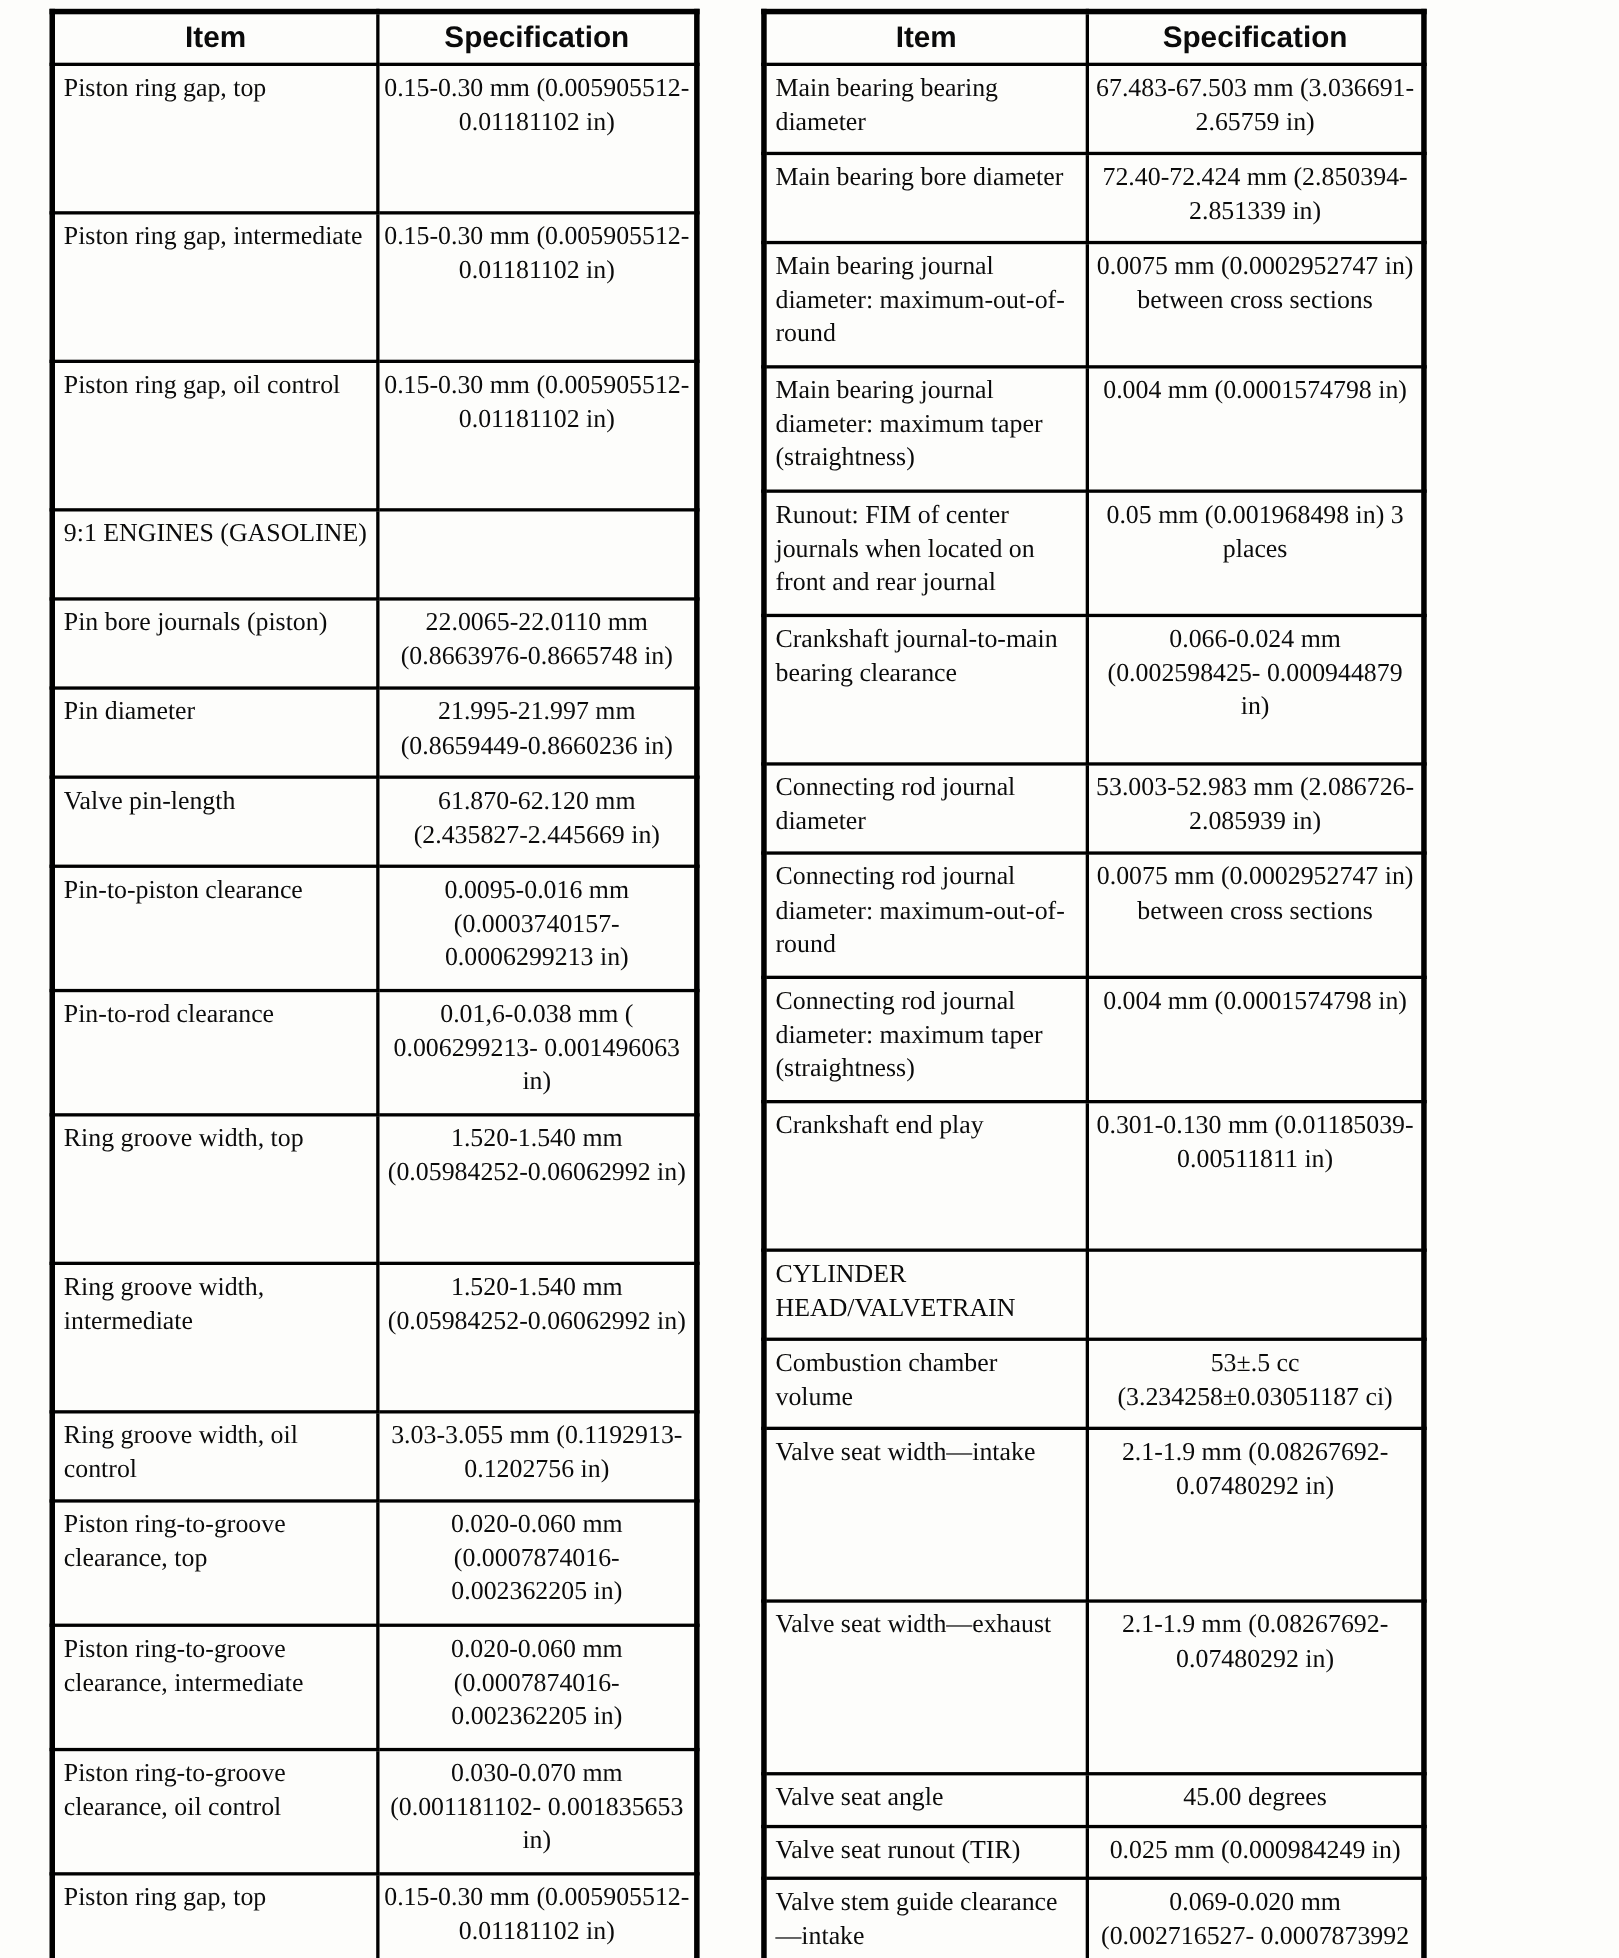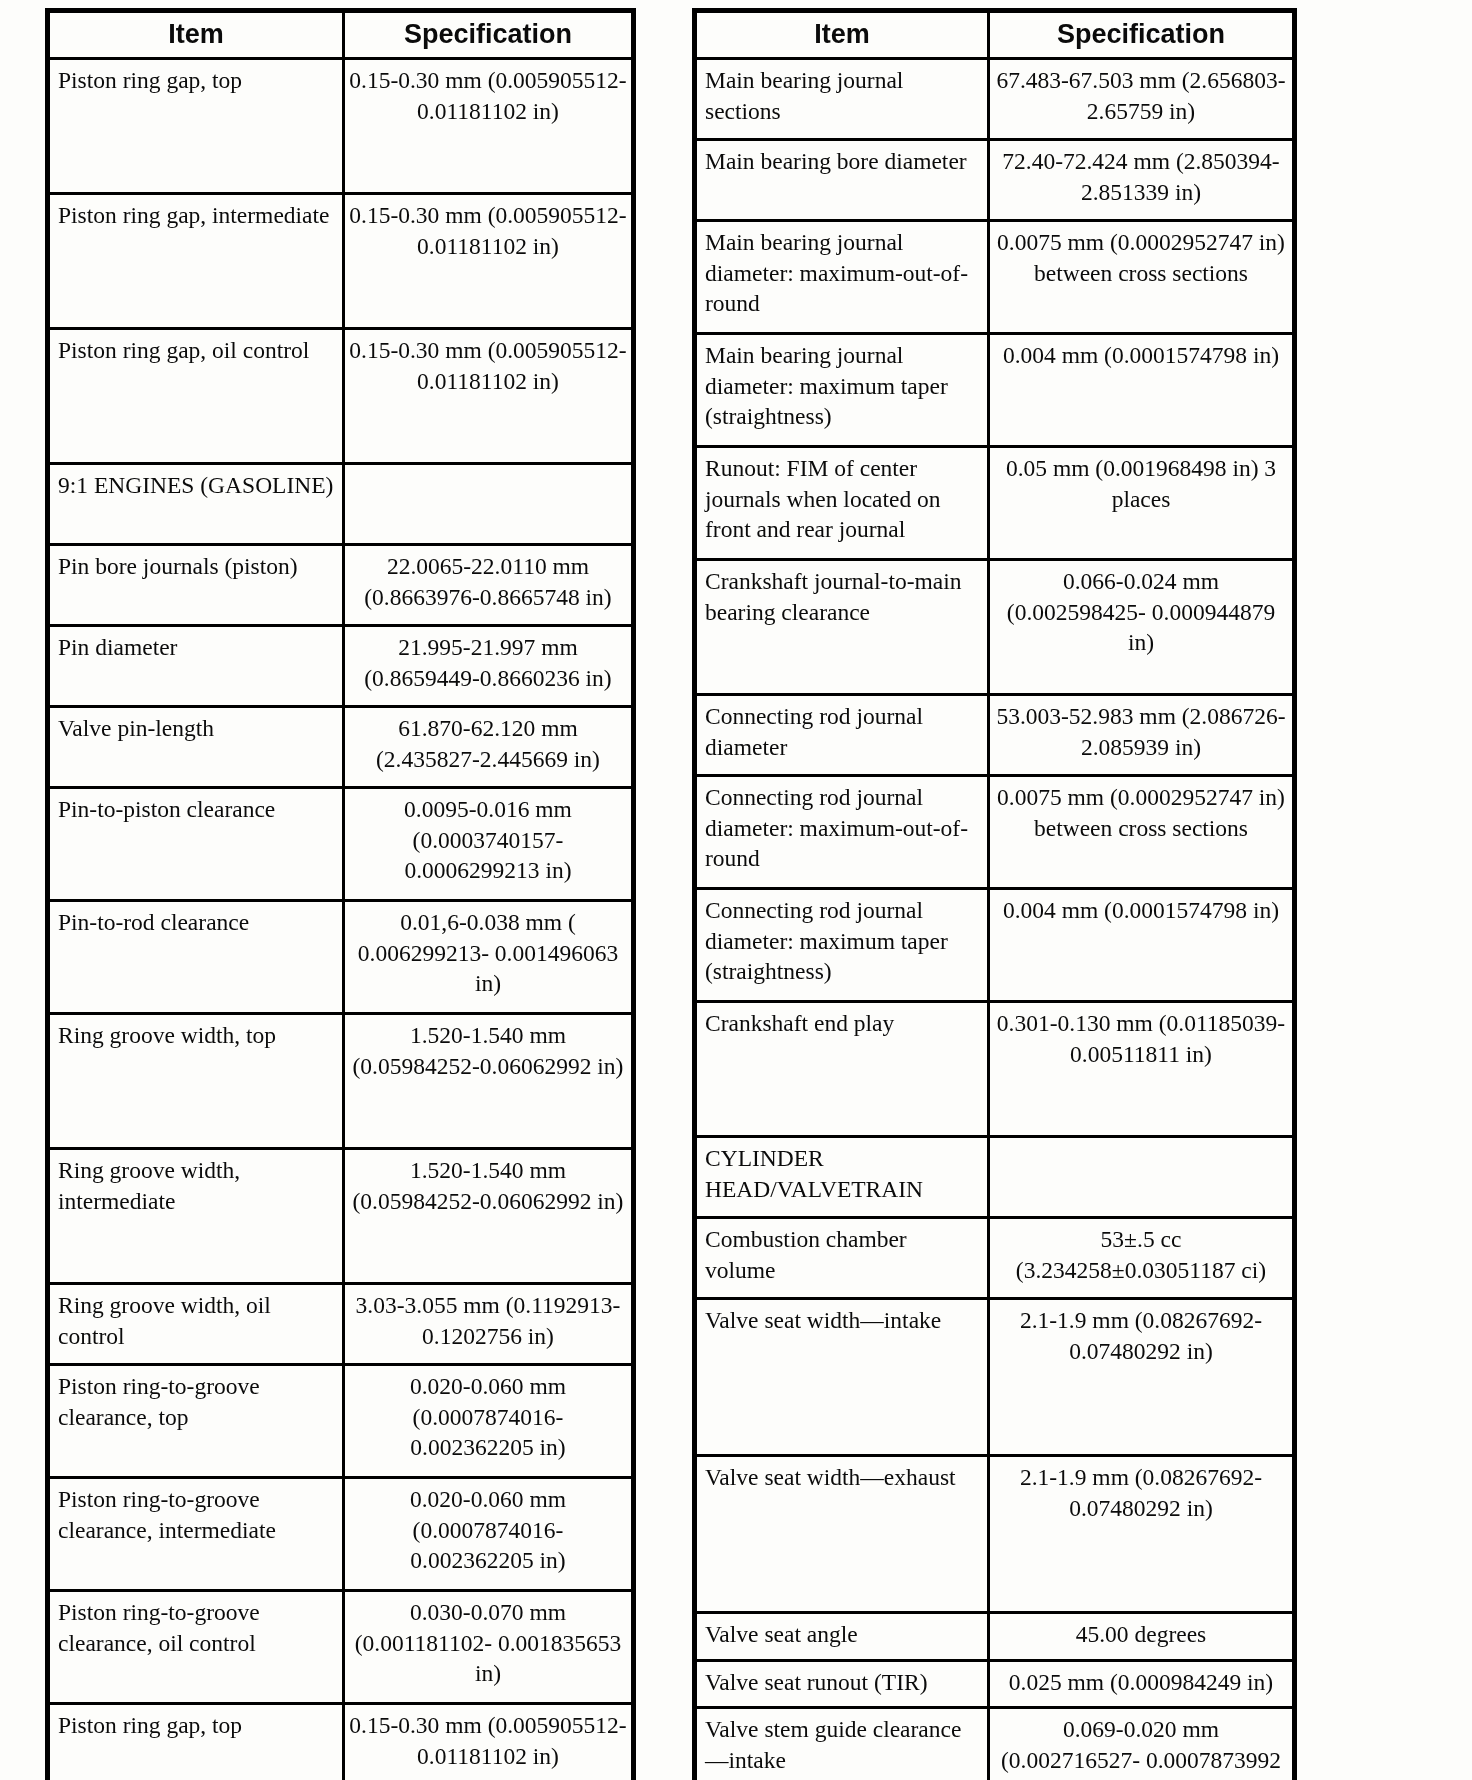--- a/index.html
+++ b/index.html
@@ -152,22 +152,22 @@
         <col class="c-spec">
       </colgroup>
     <thead>
       <tr>
         <th>Item</th>
         <th>Specification</th>
       </tr>
     </thead>
     <tbody>
       <tr class="h-sm">
-          <td class="item">Main bearing journal sections</td>
-          <td class="spec">67.483-67.503 mm (2.656803-2.65759 in)</td>
+          <td class="item">Main bearing bearing diameter</td>
+          <td class="spec">67.483-67.503 mm (3.036691-2.65759 in)</td>
         </tr>
       <tr class="h-sm">
           <td class="item">Main bearing bore diameter</td>
           <td class="spec">72.40-72.424 mm (2.850394-2.851339 in)</td>
         </tr>
       <tr class="h-md">
           <td class="item">Main bearing journal diameter: maximum-out-of-round</td>
           <td class="spec">0.0075 mm (0.0002952747 in) between cross sections</td>
         </tr>
       <tr class="h-md">

